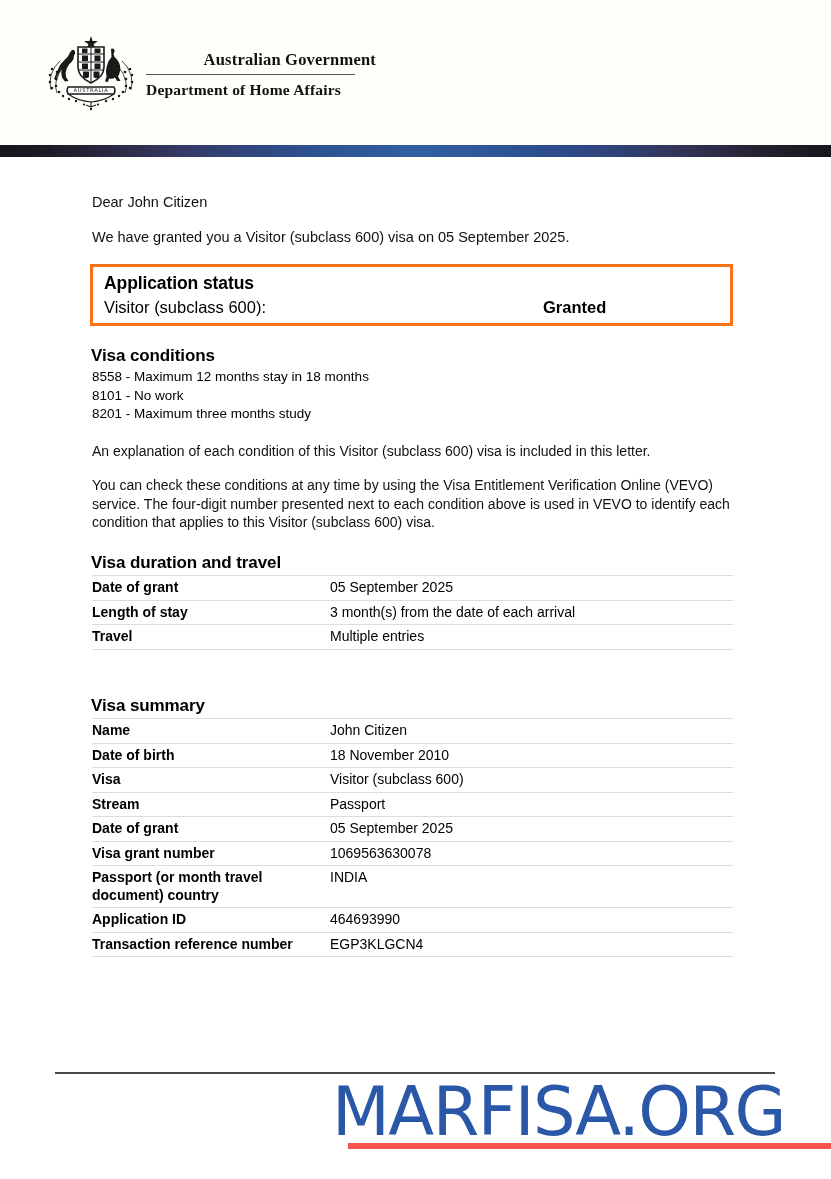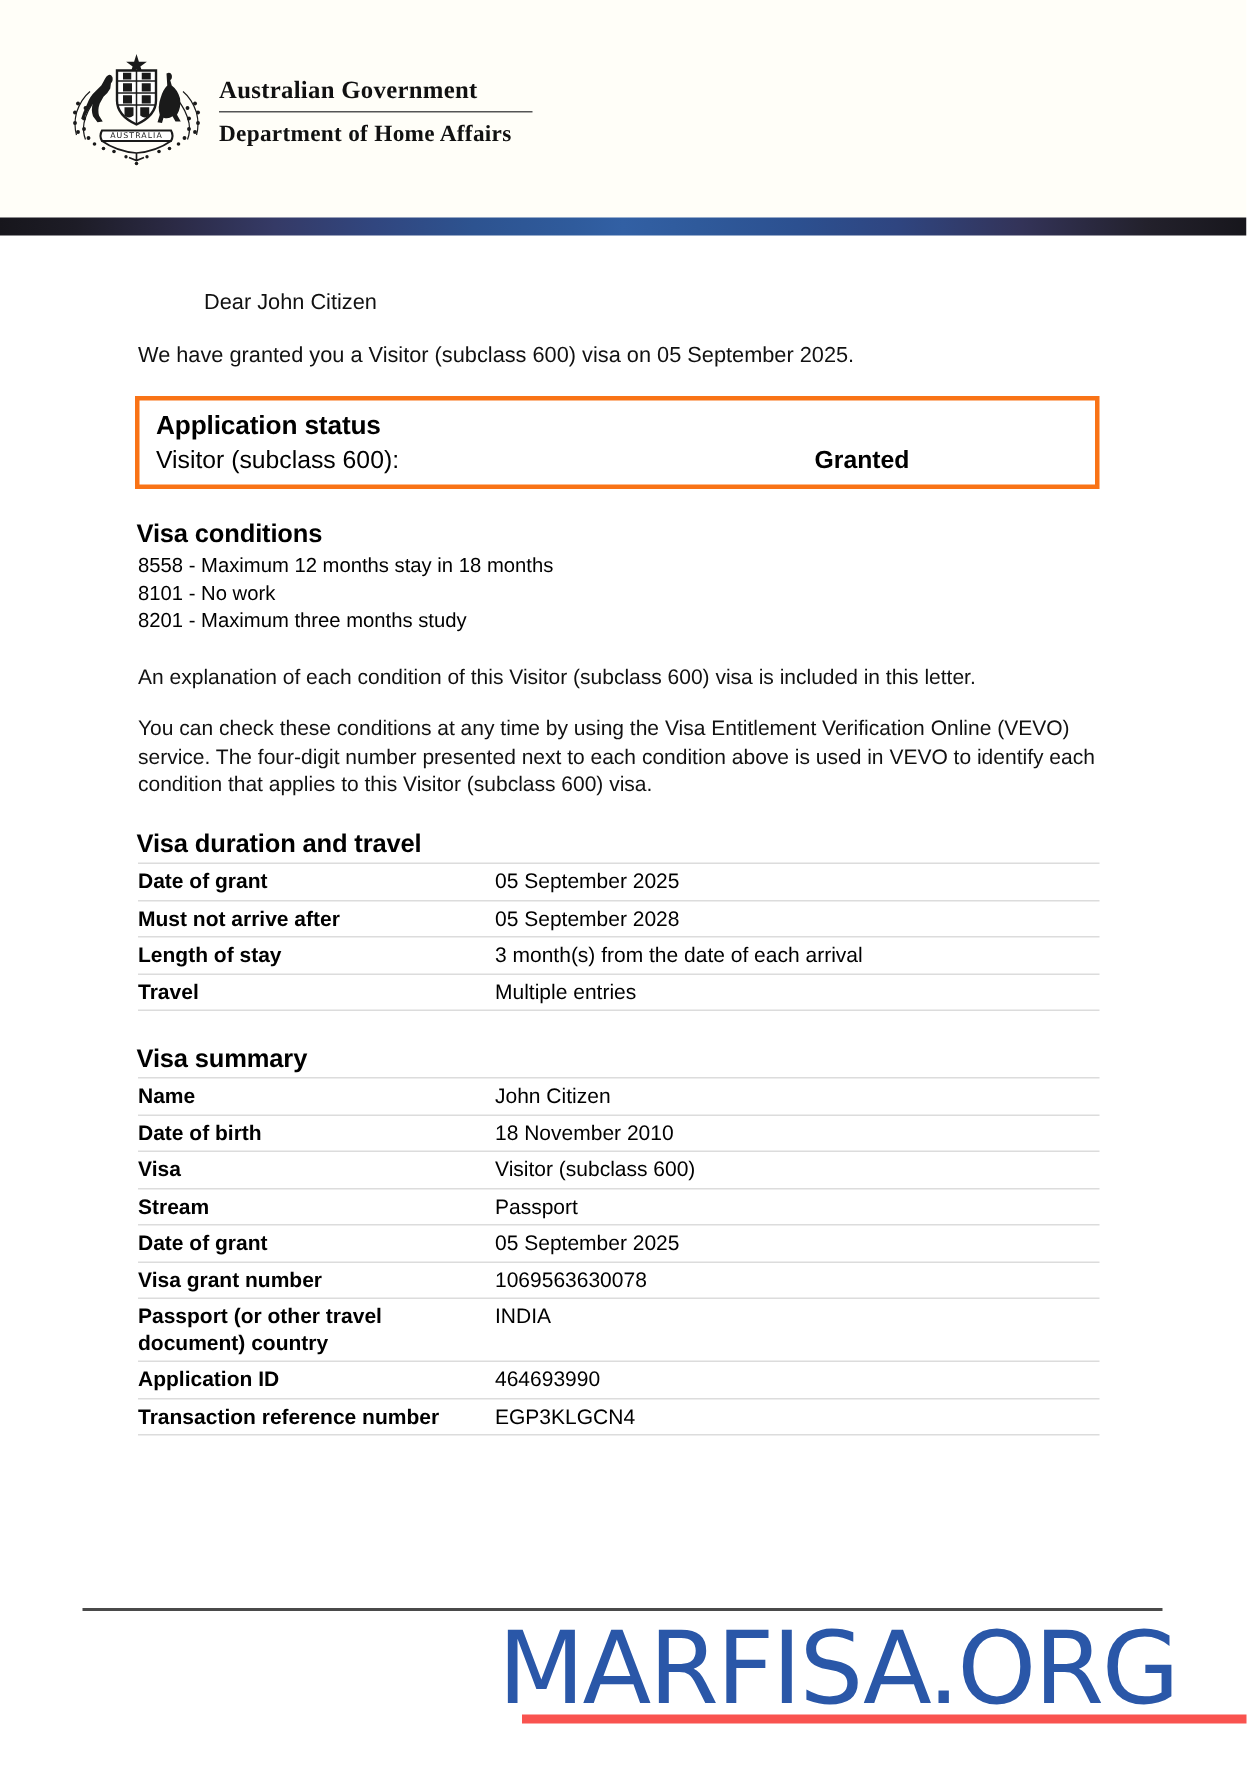--- a/index.html
+++ b/index.html
@@ -35,20 +35,21 @@
     width: 230px;
   }
   .logo-line1 {
     font-family: "Liberation Serif", serif;
     font-weight: bold;
     font-size: 16.5px;
     letter-spacing: 0.2px;
     color: #111111;
     line-height: 20px;
     white-space: nowrap;
+    text-align: right;
   }
   .logo-rule {
     width: 209px; height: 1px;
     background: #555555;
     margin: 4px 0 5px 0;
   }
   .logo-line2 {
     font-family: "Liberation Serif", serif;
     font-weight: bold;
     font-size: 15.5px;
@@ -85,21 +86,21 @@
     width: 831px;
   }
   .para {
     position: absolute;
     left: 92px;
     font-size: 14.5px;
     line-height: 18.5px;
     color: #111111;
   }
 
-  #p-dear      { top: 36px;  width: 640px; margin-left: 44px; }
+  #p-dear      { top: 36px;  width: 640px; }
   #p-granted   { top: 71px;  width: 640px; }
 
   
   .status-box {
     position: absolute;
     left: 90px; top: 107px;
     width: 643px; height: 62px;
     border: 3px solid #f97316;
     background: #ffffff;
   }
@@ -318,24 +319,20 @@
 
   <div class="section-h" id="h-duration">Visa duration and travel</div>
 
   <table class="dtable" id="t-duration">
     <tbody>
       <tr class="first">
         <td class="k">Date of grant</td>
         <td class="v">05 September 2025</td>
       </tr>
       <tr>
-        <td class="k">Must not arrive after</td>
-        <td class="v">05 September 2028</td>
-      </tr>
-      <tr>
         <td class="k">Length of stay</td>
         <td class="v">3 month(s) from the date of each arrival</td>
       </tr>
       <tr>
         <td class="k">Travel</td>
         <td class="v">Multiple entries</td>
       </tr>
     </tbody>
   </table>
 
@@ -361,21 +358,21 @@
       </tr>
       <tr>
         <td class="k">Date of grant</td>
         <td class="v">05 September 2025</td>
       </tr>
       <tr>
         <td class="k">Visa grant number</td>
         <td class="v">1069563630078</td>
       </tr>
       <tr>
-        <td class="k">Passport (or other travel document) country</td>
+        <td class="k">Passport (or month travel document) country</td>
         <td class="v">INDIA</td>
       </tr>
       <tr>
         <td class="k">Application ID</td>
         <td class="v">464693990</td>
       </tr>
       <tr>
         <td class="k">Transaction reference number</td>
         <td class="v">EGP3KLGCN4</td>
       </tr>

